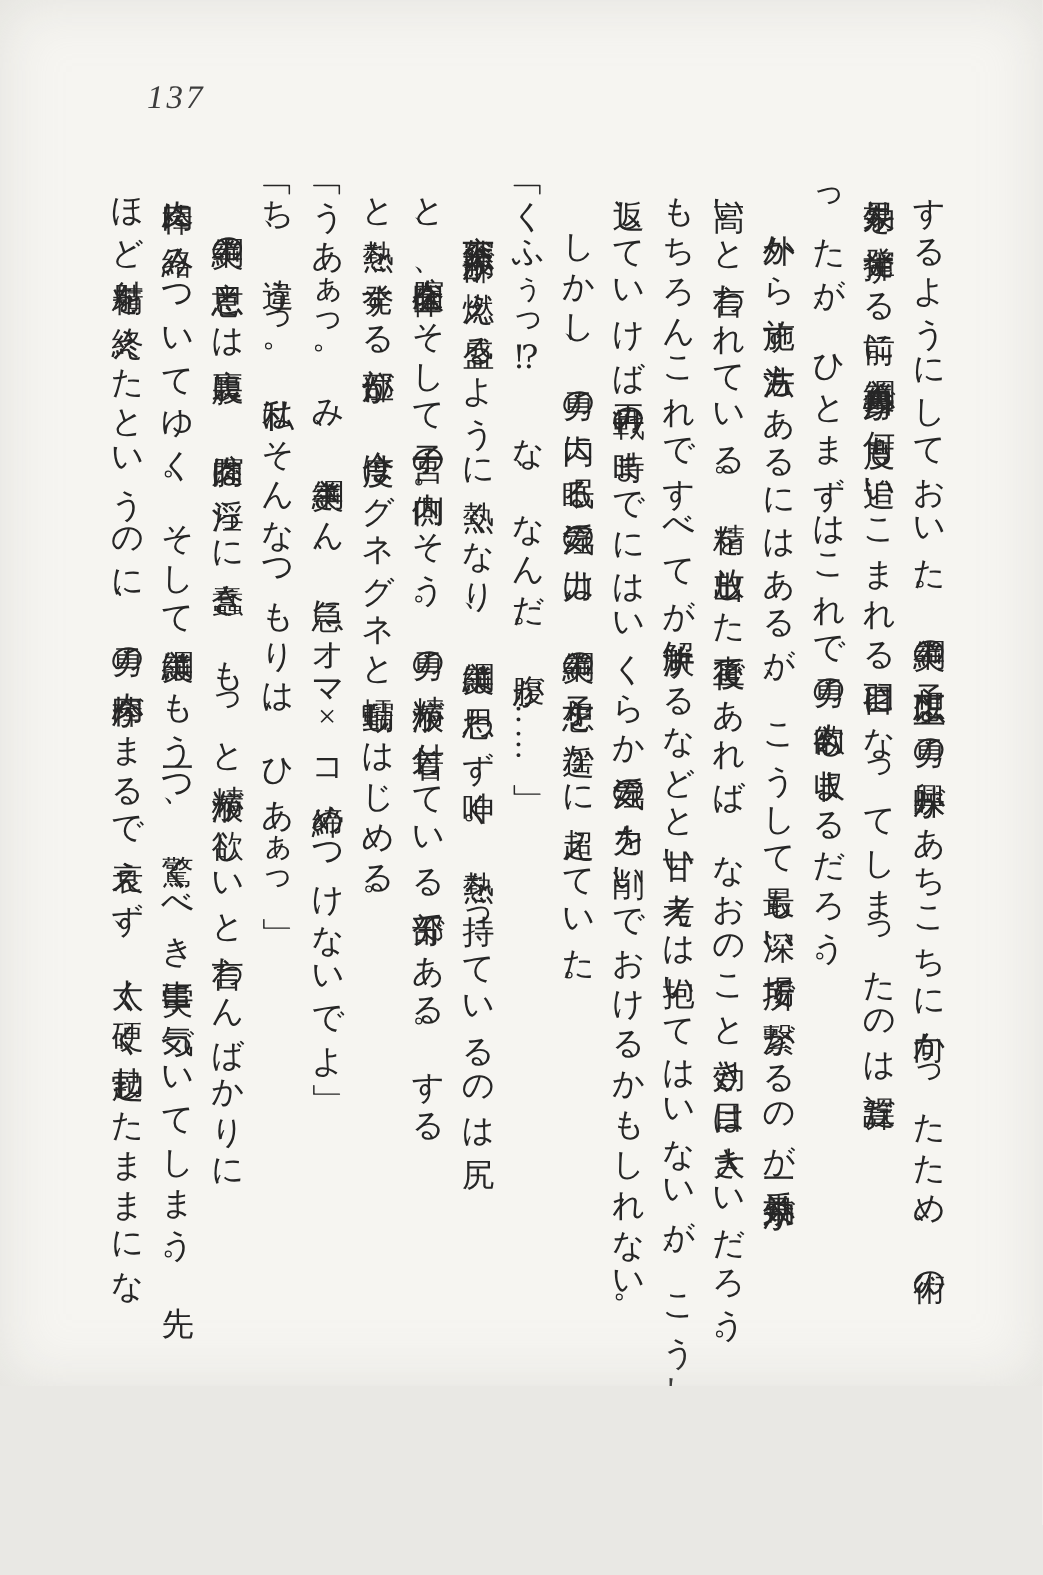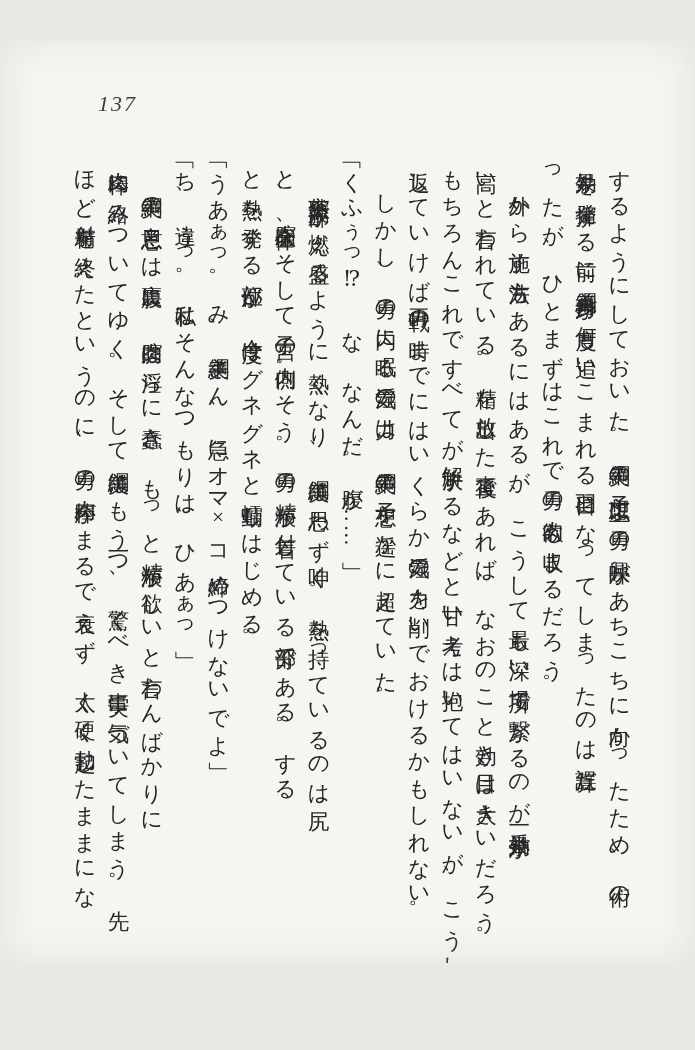--- a/index.html
+++ b/index.html
@@ -7,21 +7,20 @@
     padding: 0;
     background: #e9e8e4;
   }
   .book-page {
     position: relative;
     width: 695px;
     height: 924px;
     background: #f6f5f1;
     overflow: hidden;
     font-family: "Liberation Serif", "DejaVu Serif", serif;
-    margin-top: 39px;
   }
   
   .book-page::after {
     content: "";
     position: absolute;
     inset: 0;
     pointer-events: none;
     box-shadow: inset 0 0 40px rgba(190,188,182,0.35);
   }
   .page-number {

